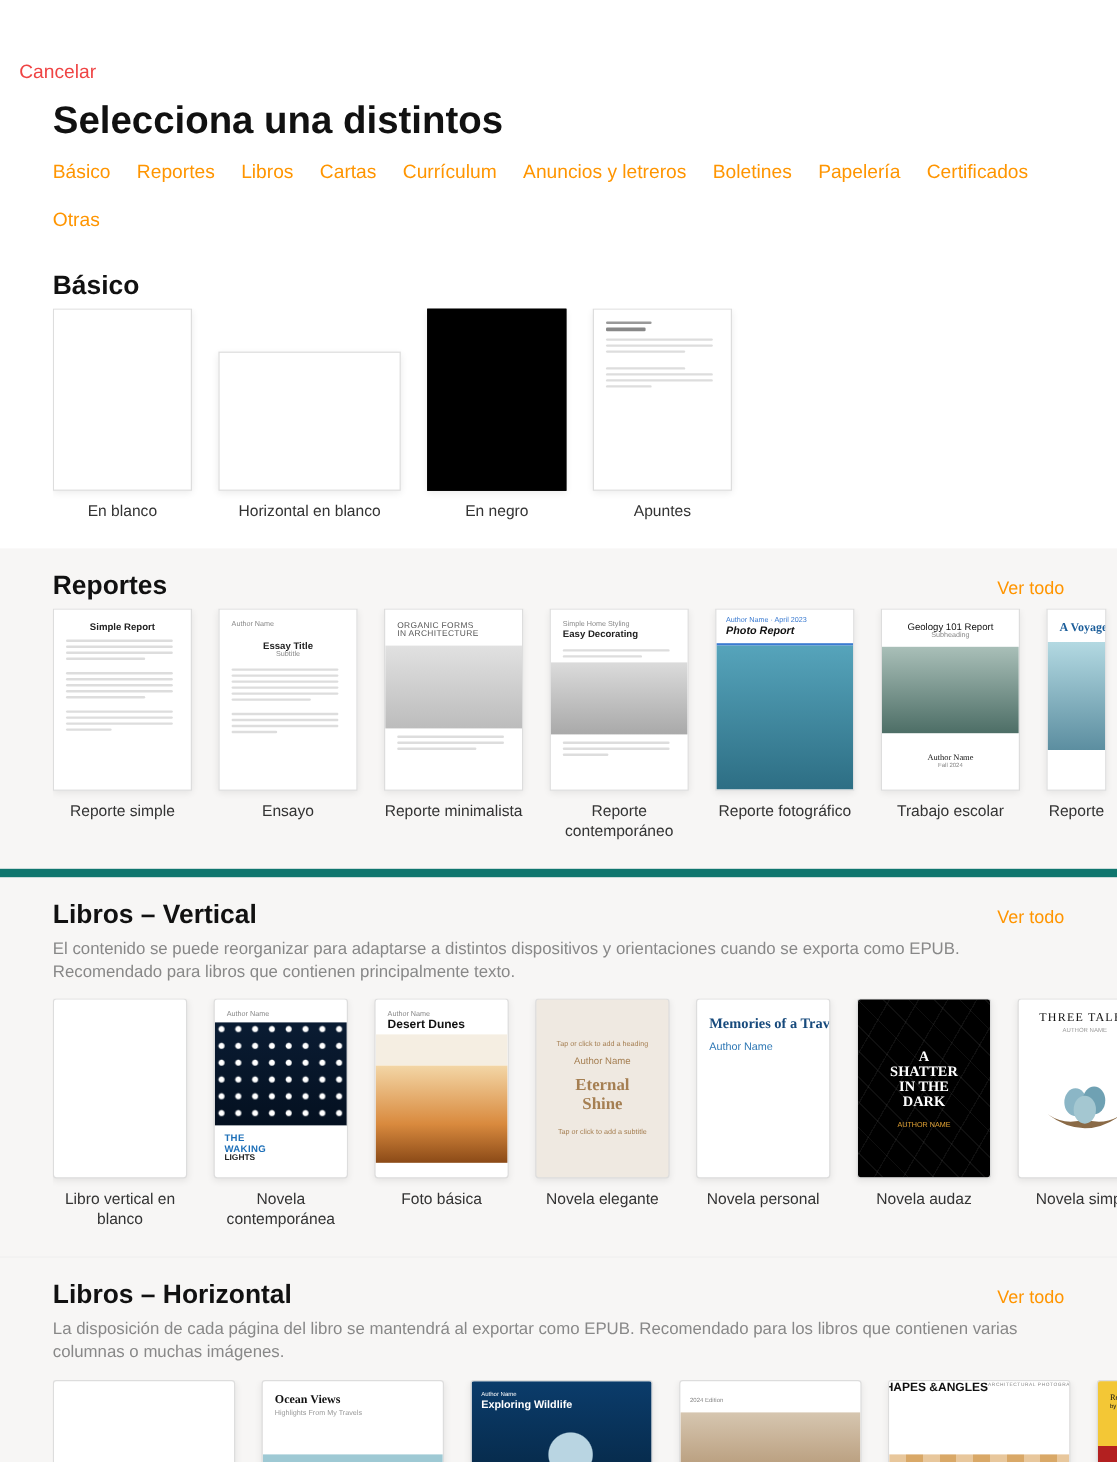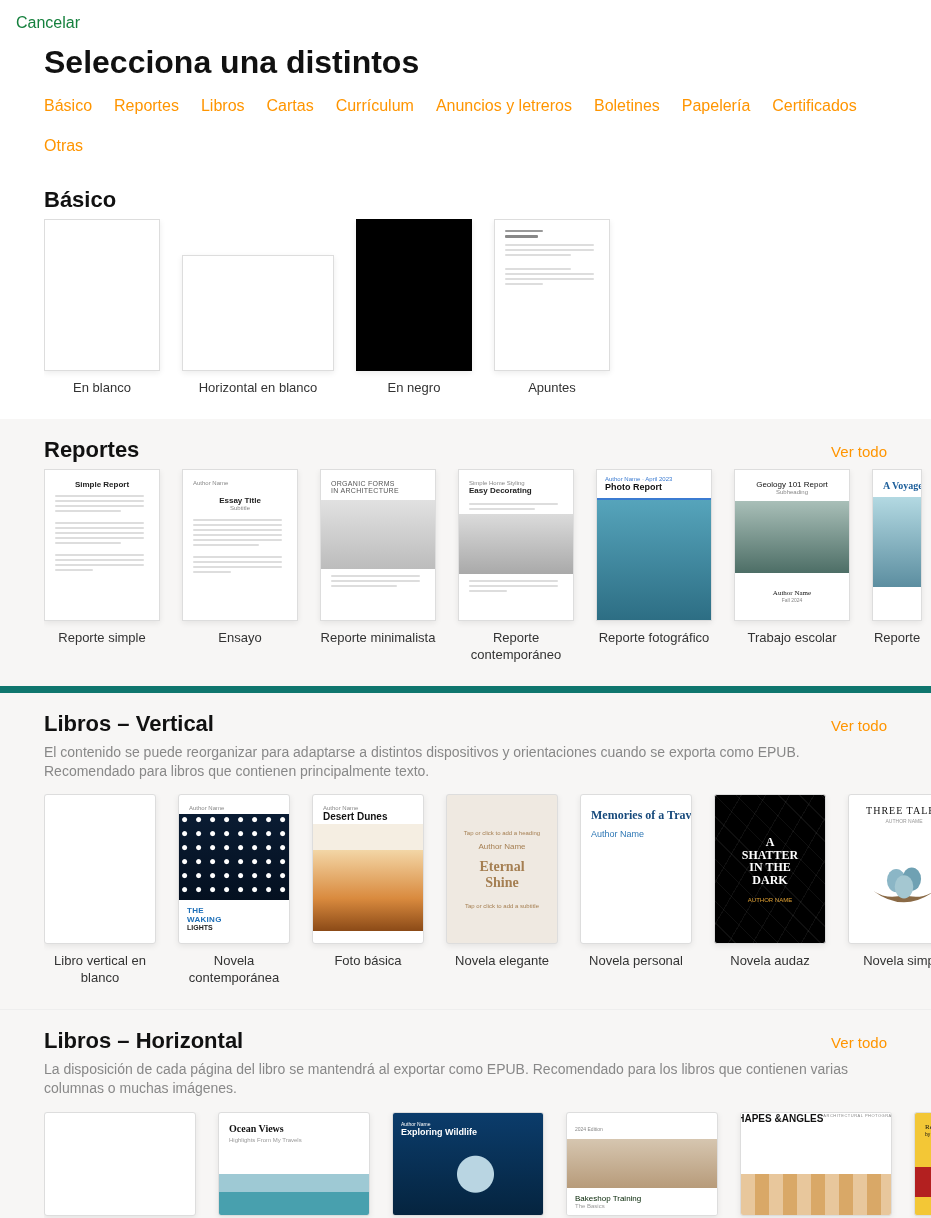--- a/index.html
+++ b/index.html
@@ -4,24 +4,25 @@
 <style>
   * { box-sizing: border-box; margin: 0; padding: 0; }
   body {
     font-family: -apple-system, BlinkMacSystemFont, "Helvetica Neue", Arial, sans-serif;
     background: #fff;
     width: 931px;
     color: #111;
     overflow-x: hidden;
   }
   .cancel {
-    color: #15803d;
+    color: #ef4444;
     font-size: 16px;
-    padding: 14px 16px 4px;
+    padding: 24px 16px 4px;
     cursor: pointer;
+    margin-top: 28px;
   }
   .title {
     font-size: 32px;
     font-weight: 700;
     padding: 8px 44px 16px;
   }
   .tabs {
     display: flex;
     gap: 22px;
     padding: 0 44px 14px;
@@ -145,21 +146,21 @@
   .shapes-top{flex:1;background:#fff;display:flex;flex-direction:row;justify-content:center;padding:0 10px;}
   .shapes-top .a{font-size:10px;font-weight:900;}
   .shapes-top .b{font-size:4px;color:#888;letter-spacing:.5px;}
   .shapes-bot{height:40%;background:repeating-linear-gradient(90deg,#e8c79c 0 14px,#d9a867 14px 28px);}
   .recipe{background:#f3c736;padding:10px;}
   
   .arch{height:46%;background:linear-gradient(180deg,#e1e1e1,#bcbcbc);}
   .contemp{height:40%;background:linear-gradient(180deg,#dbdbdb,#a9a9a9);}
   .photohdr{padding:6px 8px;border-bottom:2px solid #3b7bd1;}
   .photohdr .a{font-size:6px;color:#3b7bd1;}
-  .photohdr .b{font-size:9px;font-weight:700;}
+  .photohdr .b{font-size:9px;font-weight:700;font-style:italic;}
   .turtle{flex:1;background:linear-gradient(180deg,#56a4bb,#2d6e84);}
   .geoimg{height:48%;background:linear-gradient(180deg,#a9bfb8,#4d6e66);}
   .voyimg{height:60%;background:linear-gradient(180deg,#b3d9e2,#5c8ea0);}
   .bluetxt{font-family:Georgia,serif;font-size:10px;color:#1c5e9a;font-weight:700;}
   .partial{width:50px;}
 </style>
 </head>
 <body>
 
 <div class="cancel">Cancelar</div>

